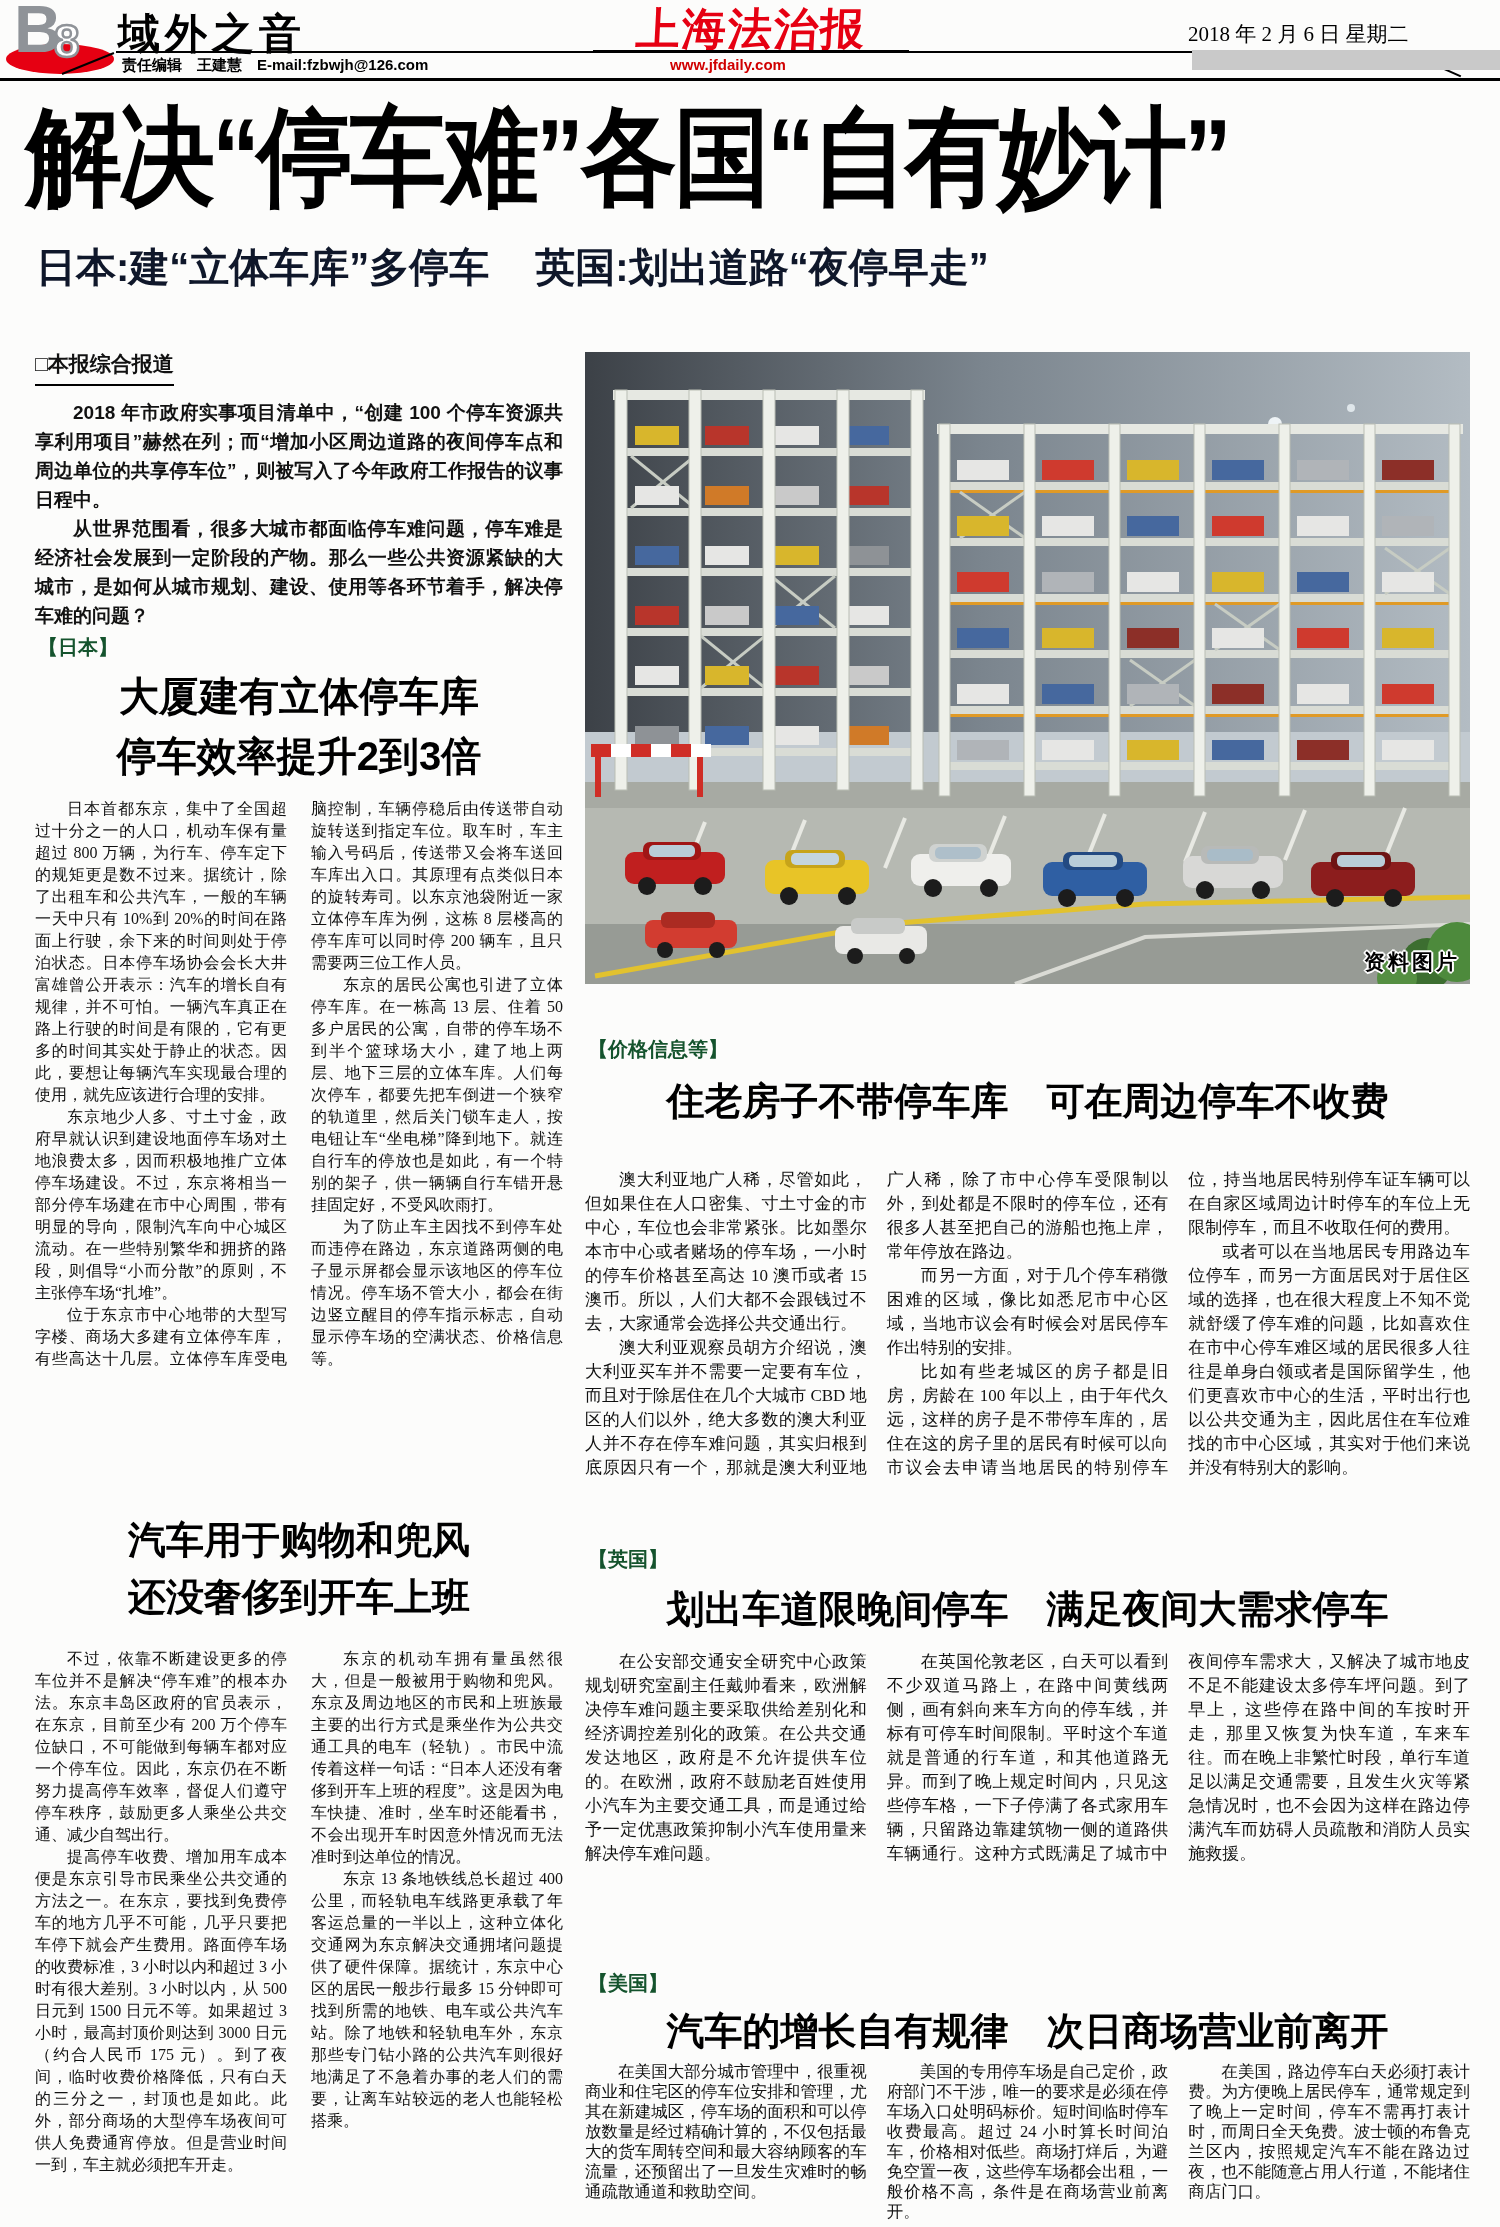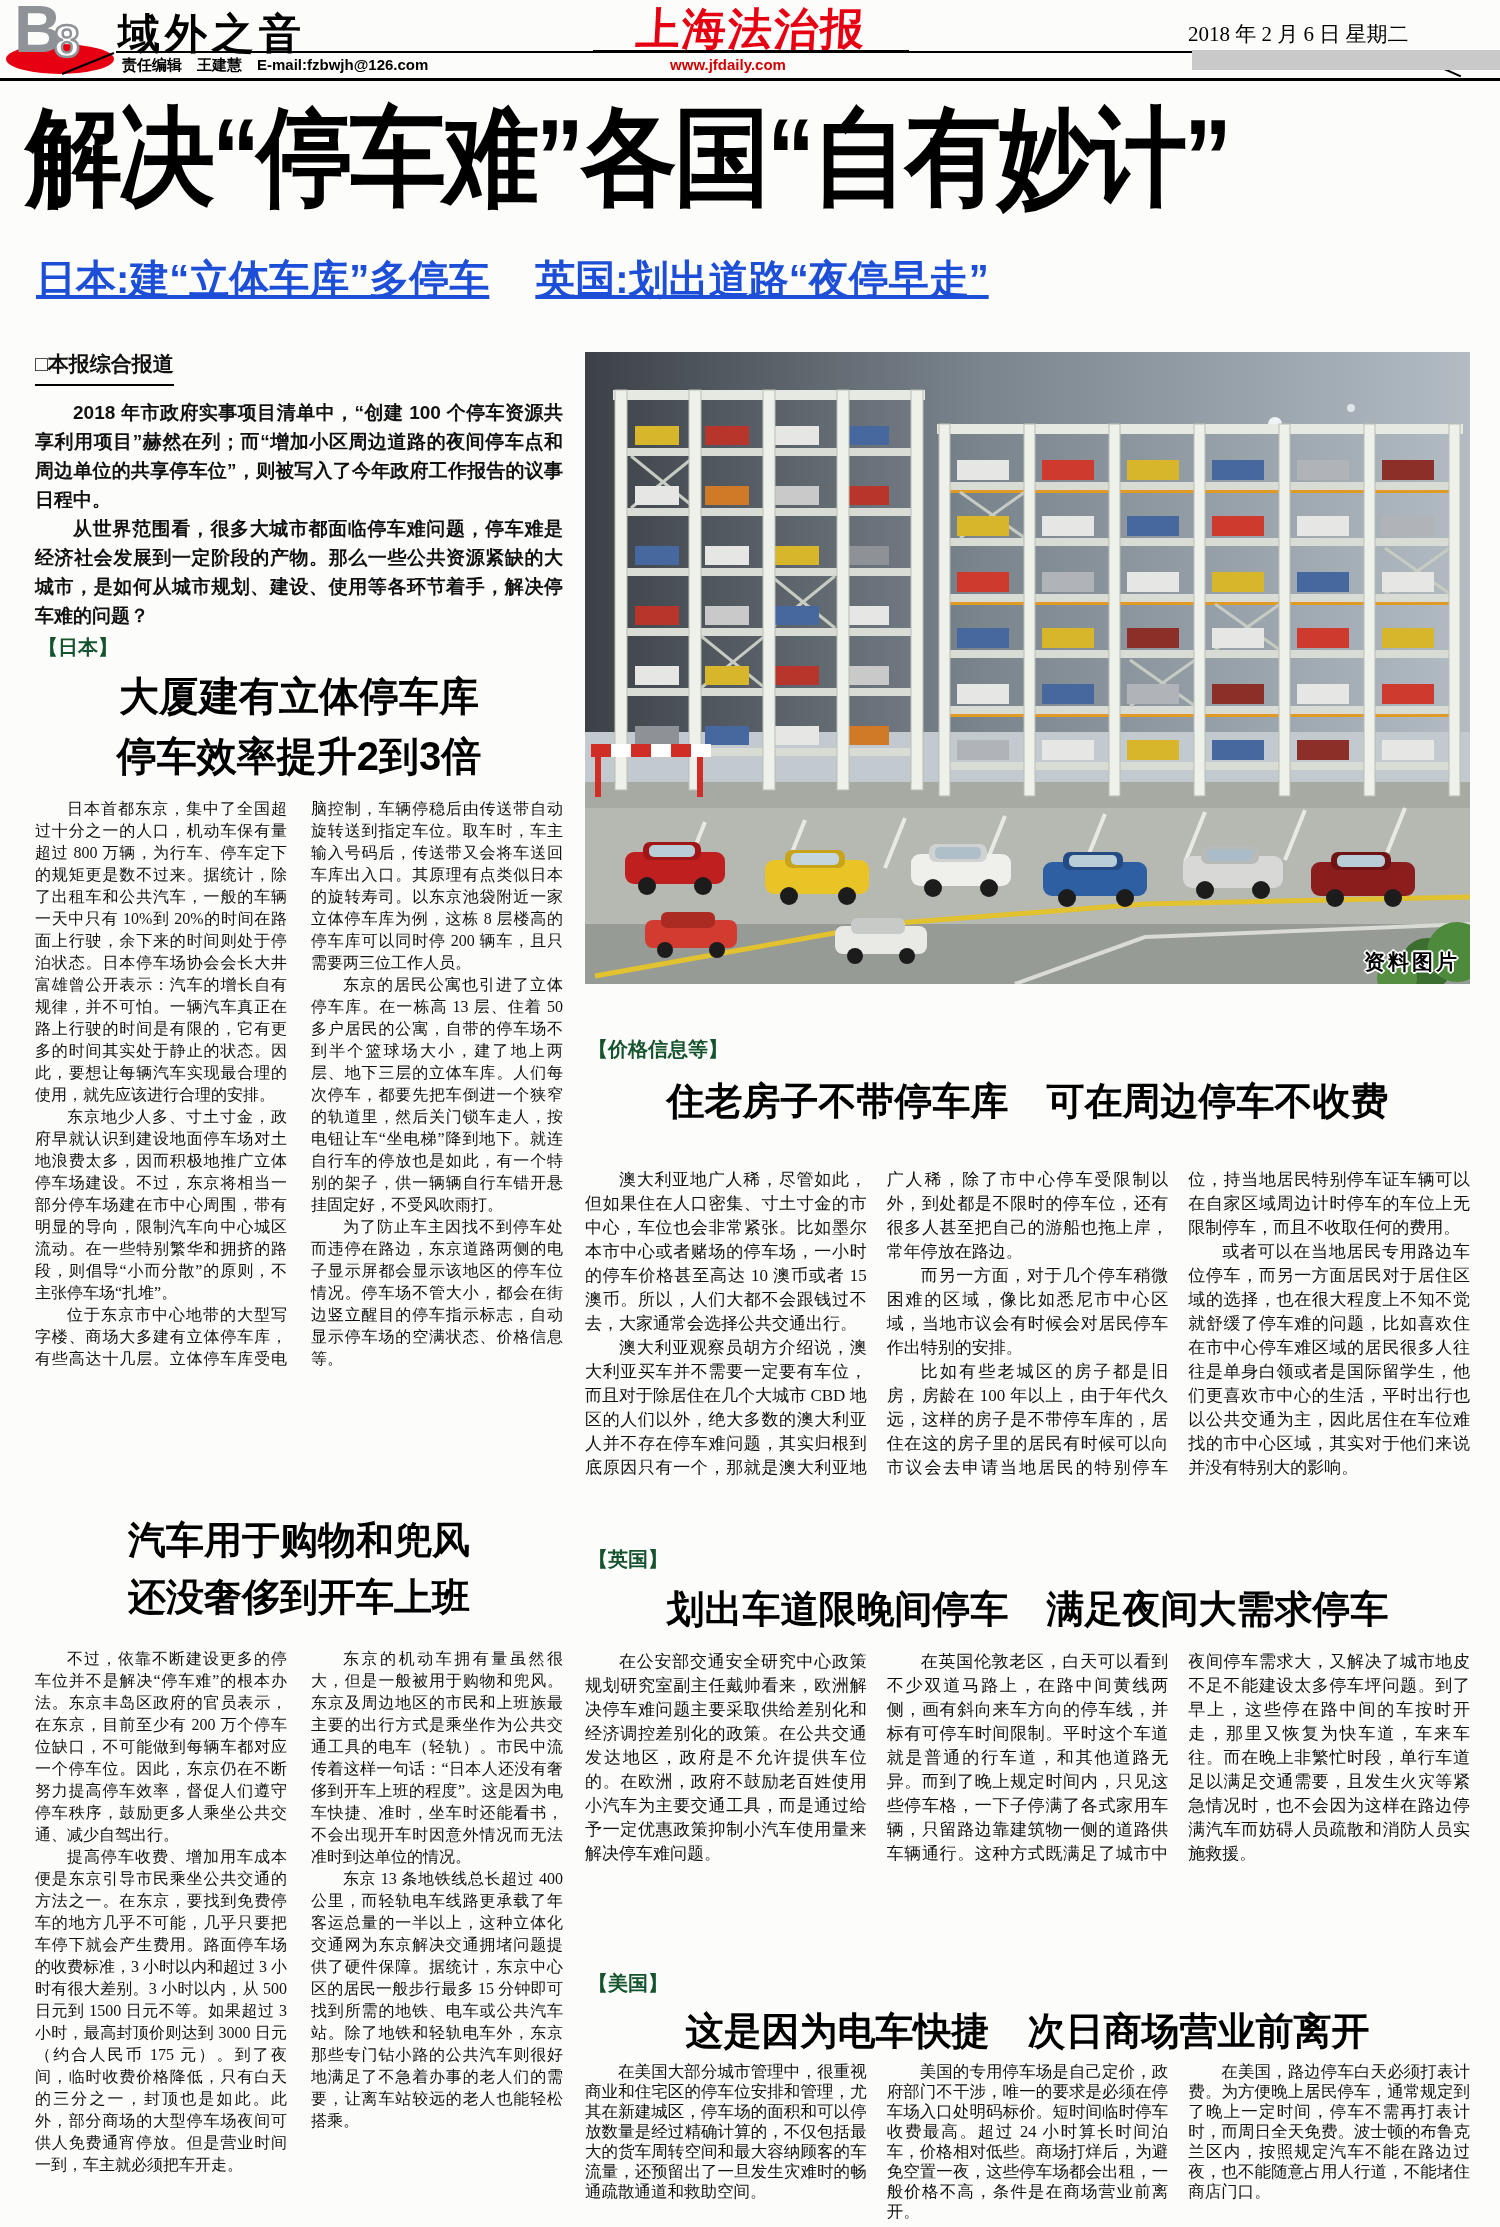--- a/index.html
+++ b/index.html
@@ -22,22 +22,22 @@
         transform:skewX(-3deg);letter-spacing:2px;}
   .website{position:absolute;left:572px;top:56px;width:312px;text-align:center;
         font-family:"Liberation Sans",sans-serif;font-weight:700;font-size:15px;color:#d00000;}
   .dateline{position:absolute;left:1188px;top:20px;font-size:21px;color:#000;}
   .greybar{position:absolute;left:1192px;top:50px;width:308px;height:20px;background:#c9c9c9;}
   .diag{position:absolute;height:2px;background:#000;transform-origin:left center;}
   
   .main-headline{position:absolute;left:26px;top:86px;width:1452px;white-space:nowrap;
         font-family:"Liberation Sans",sans-serif;font-weight:900;font-size:96px;
         letter-spacing:-3px;color:#000;transform:scaleY(1.12);transform-origin:top left;}
-  .sub-headline{position:absolute;left:36px;top:252px;white-space:nowrap;
-        font-family:"Liberation Sans",sans-serif;font-weight:800;font-size:40px;color:#1d4ed8;text-decoration:underline;}
+  .sub-headline{position:absolute;left:36px;top:240px;white-space:nowrap;
+        font-family:"Liberation Sans",sans-serif;font-weight:800;font-size:40px;color:#0f172a;}
   .sub-headline .gap{display:inline-block;width:46px;}
   
   .intro{position:absolute;left:35px;top:350px;width:528px;font-family:"Liberation Sans",sans-serif;}
   .byline{display:inline-block;font-weight:700;font-size:21px;border-bottom:2px solid #000;
         padding-bottom:6px;margin-bottom:12px;}
   .intro .para{font-weight:700;font-size:19px;line-height:29px;text-align:justify;text-indent:2em;margin:0;}
   
   .tag{position:absolute;font-family:"Liberation Sans",sans-serif;font-weight:700;font-size:20px;color:#14532d;}
   .blocktitle{position:absolute;text-align:center;font-family:"Liberation Sans",sans-serif;
         font-weight:700;color:#000;}
@@ -359,20 +359,20 @@
     </div>
 
   <div class="tag" style="left:588px;top:1546px;">【英国】</div>
   <div class="blocktitle" style="left:585px;top:1584px;width:885px;font-size:38px;">划出车道限晚间停车　满足夜间大需求停车</div>
   <div class="bodycols right3" style="top:1650px;height:296px;">
       <p class="para">在公安部交通安全研究中心政策规划研究室副主任戴帅看来，欧洲解决停车难问题主要采取供给差别化和经济调控差别化的政策。在公共交通发达地区，政府是不允许提供车位的。在欧洲，政府不鼓励老百姓使用小汽车为主要交通工具，而是通过给予一定优惠政策抑制小汽车使用量来解决停车难问题。</p>
       <p class="para">在英国伦敦老区，白天可以看到不少双道马路上，在路中间黄线两侧，画有斜向来车方向的停车线，并标有可停车时间限制。平时这个车道就是普通的行车道，和其他道路无异。而到了晚上规定时间内，只见这些停车格，一下子停满了各式家用车辆，只留路边靠建筑物一侧的道路供车辆通行。这种方式既满足了城市中夜间停车需求大，又解决了城市地皮不足不能建设太多停车坪问题。到了早上，这些停在路中间的车按时开走，那里又恢复为快车道，车来车往。而在晚上非繁忙时段，单行车道足以满足交通需要，且发生火灾等紧急情况时，也不会因为这样在路边停满汽车而妨碍人员疏散和消防人员实施救援。</p>
     </div>
 
   <div class="tag" style="left:588px;top:1970px;">【美国】</div>
-  <div class="blocktitle" style="left:585px;top:2006px;width:885px;font-size:38px;">这是因为电车快捷　次日商场营业前离开</div>
+  <div class="blocktitle" style="left:585px;top:2006px;width:885px;font-size:38px;">汽车的增长自有规律　次日商场营业前离开</div>
   <div class="bodycols right3" style="top:2062px;height:165px;font-size:16.5px;line-height:20px;">
       <p class="para">在美国大部分城市管理中，很重视商业和住宅区的停车位安排和管理，尤其在新建城区，停车场的面积和可以停放数量是经过精确计算的，不仅包括最大的货车周转空间和最大容纳顾客的车流量，还预留出了一旦发生灾难时的畅通疏散通道和救助空间。</p>
       <p class="para">美国的专用停车场是自己定价，政府部门不干涉，唯一的要求是必须在停车场入口处明码标价。短时间临时停车收费最高。超过 24 小时算长时间泊车，价格相对低些。商场打烊后，为避免空置一夜，这些停车场都会出租，一般价格不高，条件是在商场营业前离开。</p>
       <p class="para">在美国，路边停车白天必须打表计费。为方便晚上居民停车，通常规定到了晚上一定时间，停车不需再打表计时，而周日全天免费。波士顿的布鲁克兰区内，按照规定汽车不能在路边过夜，也不能随意占用人行道，不能堵住商店门口。</p>
     </div>
 
 </div>
 
 </body></html>

